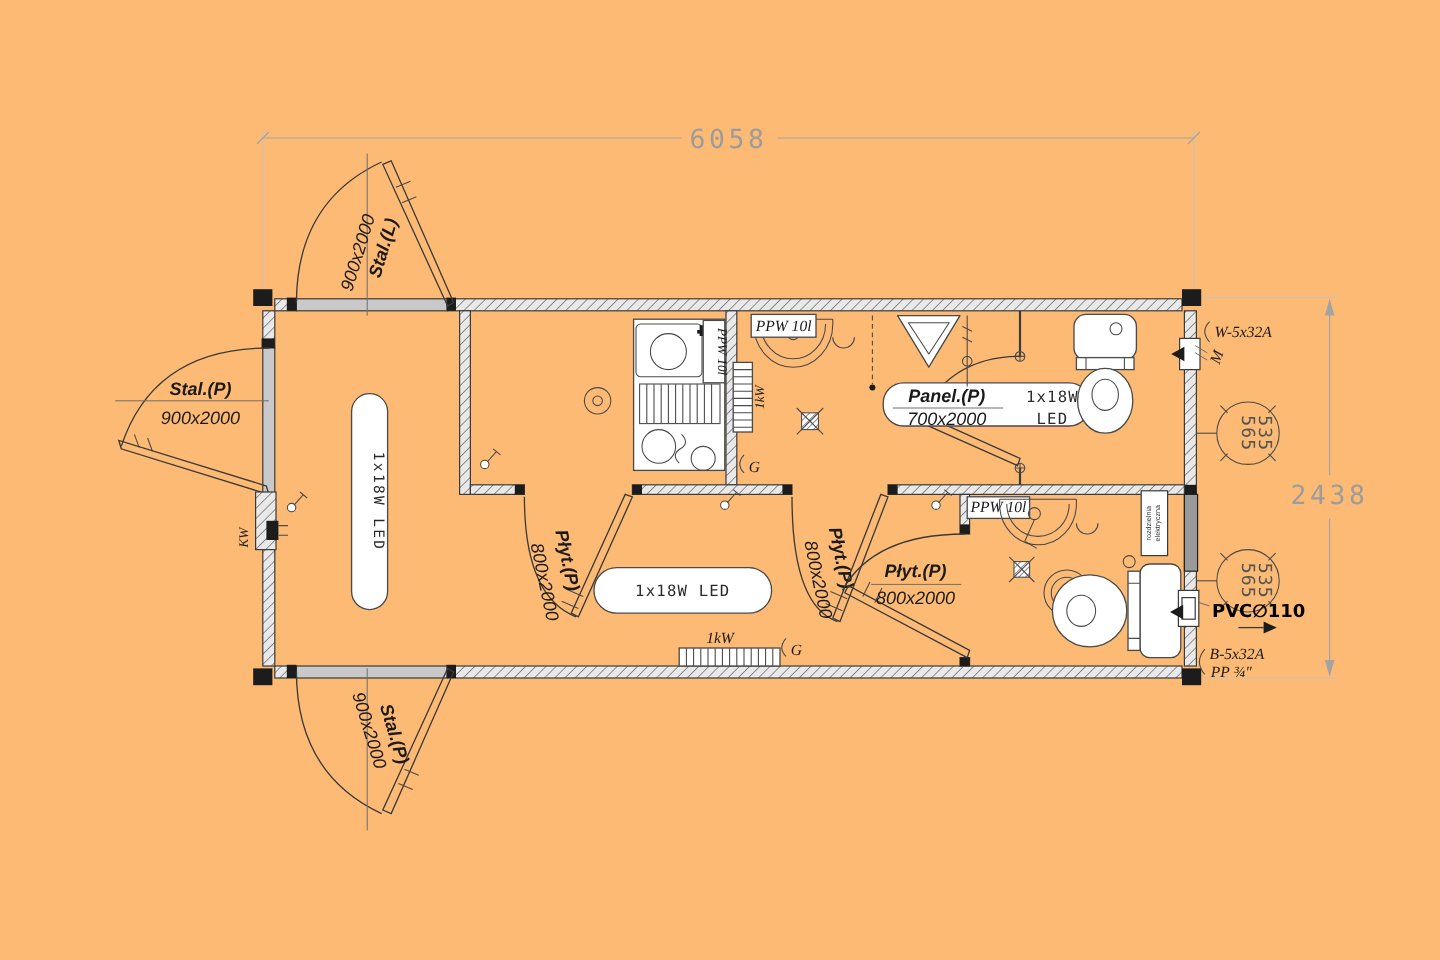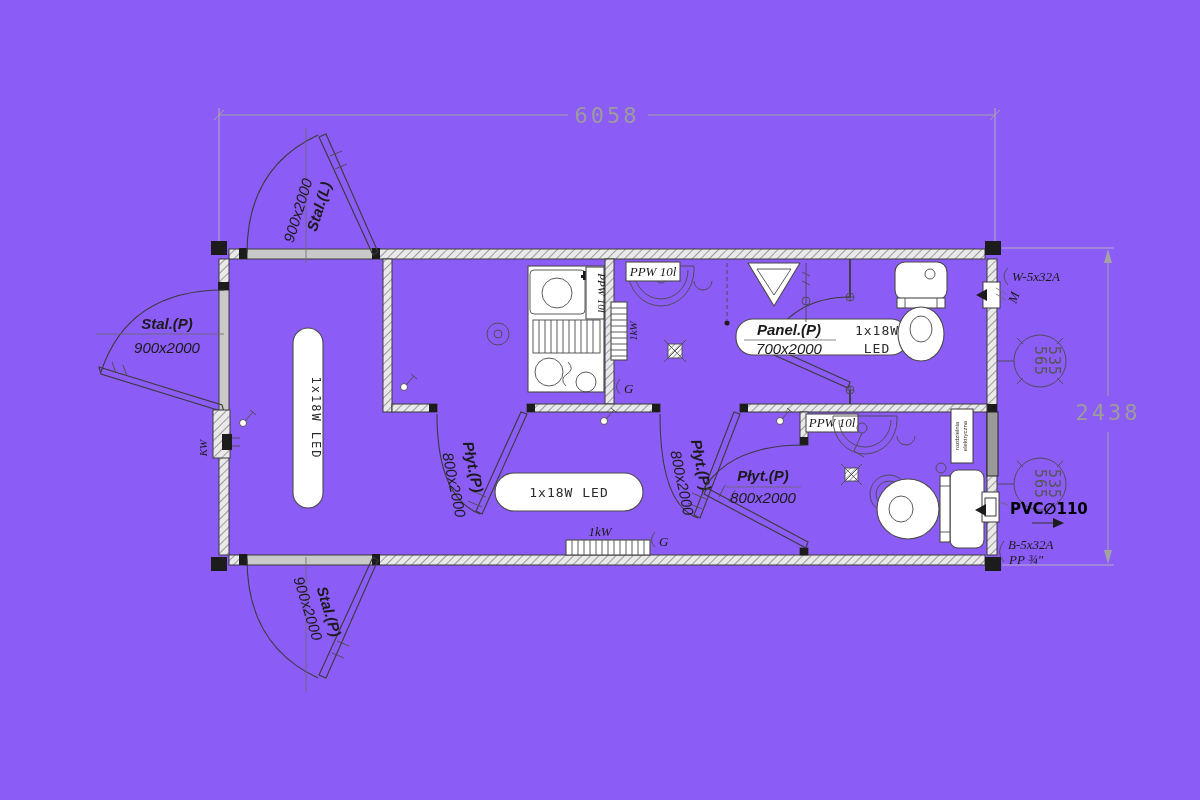--- a/index.html
+++ b/index.html
@@ -1,16 +1,16 @@
 <!DOCTYPE html>
 <html><head>
 <meta charset="utf-8">
 <style>
   html,body{margin:0;padding:0;background:#ffffff;}
-  .stage{position:relative;width:1200px;height:800px;background:#8b5cf6;overflow:hidden;
+  .stage{position:relative;width:1200px;height:800px;background:#fdba74;overflow:hidden;
          font-family:"Liberation Sans",sans-serif;text-align:right;}
   svg{position:absolute;left:0;top:0;}
   
   .ln{fill:none;stroke:#3a3a3a;stroke-width:1.1;}
   .ln2{fill:none;stroke:#3a3a3a;stroke-width:1.8;}
   .thin{fill:none;stroke:#6a6a6a;stroke-width:0.8;}
   .wall{fill:url(#hatch);stroke:#3a3a3a;stroke-width:1;}
   .band{fill:#c9c9c9;stroke:#3a3a3a;stroke-width:1;}
   .blk{fill:#1c1c1c;stroke:none;}
   .wht{fill:#fff;stroke:#3a3a3a;stroke-width:1;}

